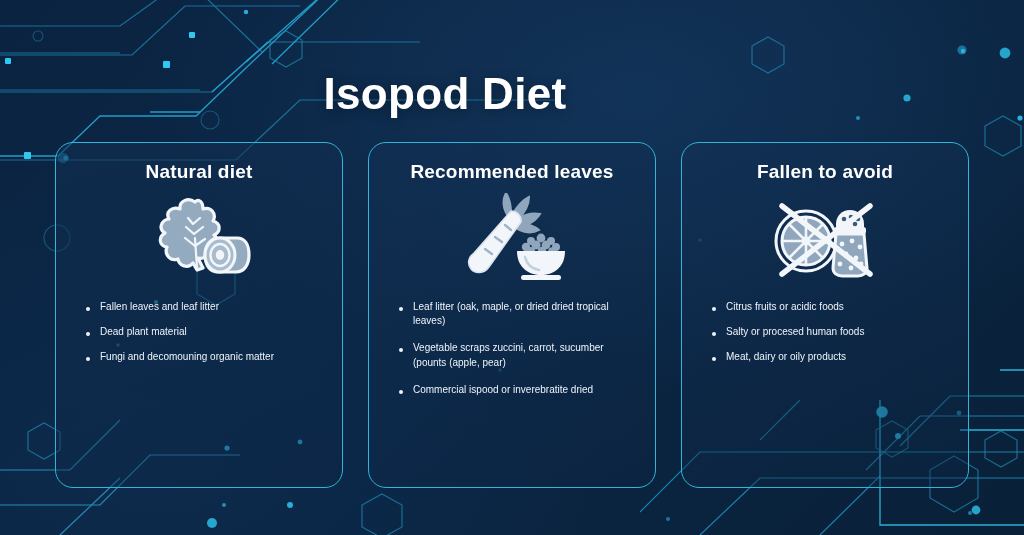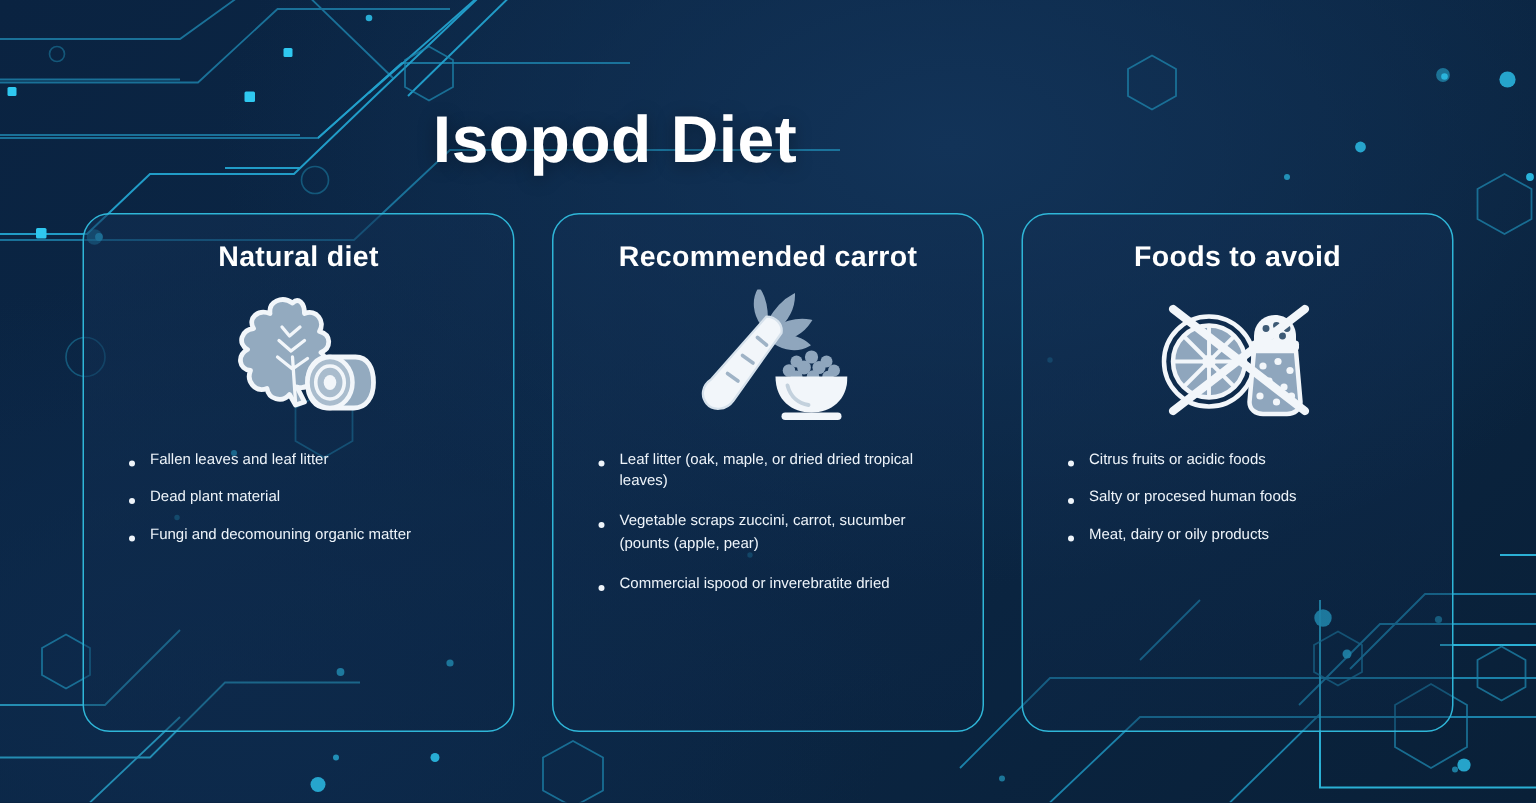--- a/index.html
+++ b/index.html
@@ -42,20 +42,21 @@
     position: absolute;
     top: 40px;
     left: 0;
     width: 820px;
     text-align: center;
     color: #ffffff;
     font-size: 44px;
     font-weight: bold;
     letter-spacing: 0.3px;
     text-shadow: 0 2px 12px rgba(0,0,0,0.35);
+    padding-left: 35px;
   }
 
   
   .cards {
     position: absolute;
     top: 142px;
     left: 55px;
     width: 914px;
     height: 346px;
     display: flex;
@@ -231,21 +232,21 @@
           </svg>
         </div>
         <ul class="card-list">
           <li>Fallen leaves and leaf litter</li>
           <li>Dead plant material</li>
           <li>Fungi and decomouning organic matter</li>
         </ul>
       </section>
 
       <section class="card card-2">
-        <div class="card-title">Recommended carrot</div>
+        <div class="card-title">Recommended leaves</div>
         <div class="card-icon">
           <svg width="106" height="88" viewBox="0 0 106 88" xmlns="http://www.w3.org/2000/svg">
 
             <g fill="#8fa6bd" stroke="#8fa6bd" stroke-width="2" stroke-linecap="round">
               <path d="M53 22 C60 10 66 6 70 4 C70 12 66 20 58 27 Z"></path>
               <path d="M57 26 C68 20 76 20 81 21 C76 29 68 33 60 32 Z"></path>
               <path d="M52 20 C52 9 49 3 47 0 C43 7 44 16 49 23 Z"></path>
               <path d="M58 30 C69 30 77 34 80 37 C73 41 64 40 57 35 Z"></path>
             </g>
 
@@ -274,21 +275,21 @@
           </svg>
         </div>
         <ul class="card-list">
           <li>Leaf litter (oak, maple, or dried dried tropical leaves)</li>
           <li>Vegetable scraps zuccini, carrot, sucumber (pounts (apple, pear)</li>
           <li>Commercial ispood or inverebratite dried</li>
         </ul>
       </section>
 
       <section class="card card-3">
-        <div class="card-title">Foods to avoid</div>
+        <div class="card-title">Fallen to avoid</div>
         <div class="card-icon">
           <svg width="110" height="86" viewBox="0 0 110 86" xmlns="http://www.w3.org/2000/svg">
 
             <circle cx="36" cy="47" r="30" fill="none" stroke="#f2f6fa" stroke-width="3"></circle>
             <circle cx="36" cy="47" r="24" fill="#8fa6bd" stroke="#f2f6fa" stroke-width="3"></circle>
             <g stroke="#f2f6fa" stroke-width="2.6" stroke-linecap="round">
               <path d="M36 47 L36 24"></path>
               <path d="M36 47 L52 31"></path>
               <path d="M36 47 L59 47"></path>
               <path d="M36 47 L52 63"></path>

